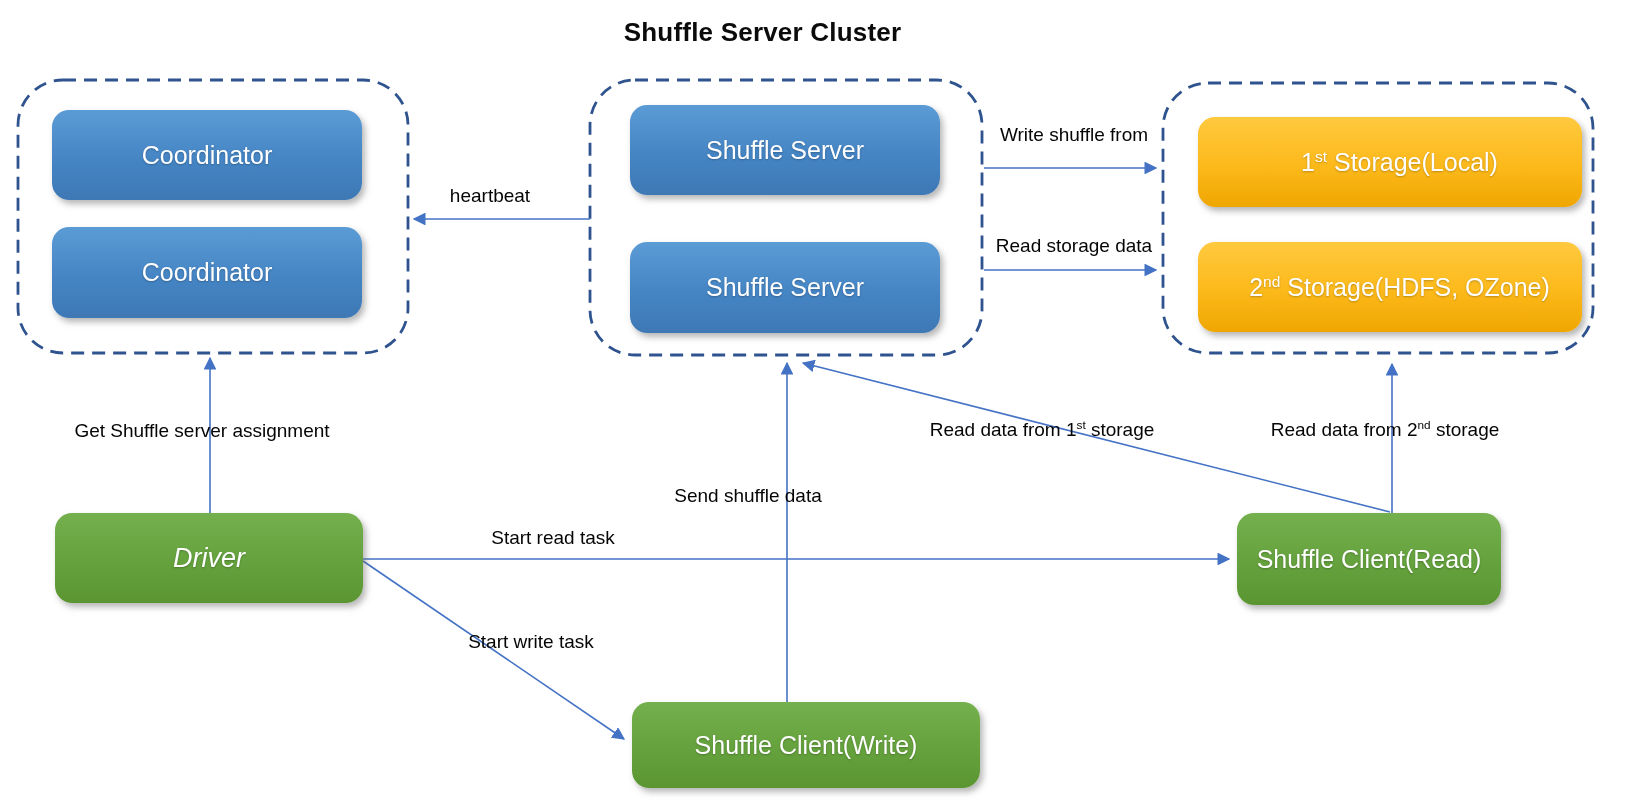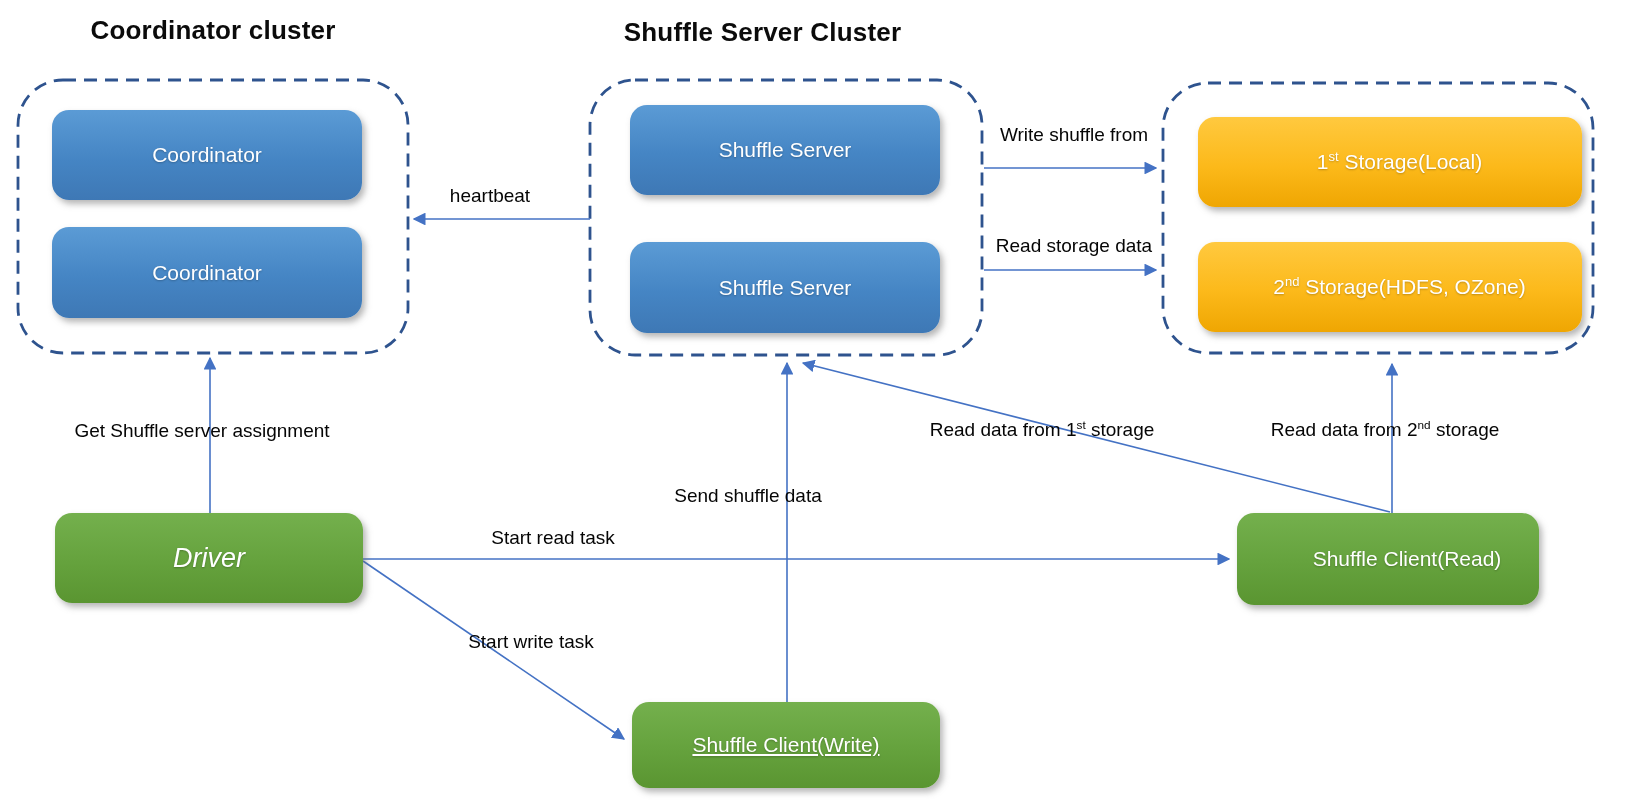--- a/index.html
+++ b/index.html
@@ -9,21 +9,21 @@
   .layer { position: absolute; left: 0; top: 0; width: 1645px; height: 802px; }
 
   .cluster-title {
     position: absolute; text-align: center;
     font-size: 26px; font-weight: 600; color: #0b0b0b; line-height: 32px;
     letter-spacing: 0.2px;
   }
 
   .node {
     position: absolute; display: flex; align-items: center; justify-content: center;
-    border-radius: 17px; color: #ffffff; font-size: 21px;
+    border-radius: 17px; color: #ffffff; font-size: 25px;
     text-shadow: 0 1px 2px rgba(0,0,0,0.25);
     box-shadow: 3px 4px 6px rgba(110,110,110,0.5);
     text-align: center; white-space: nowrap;
   }
   .node.blue   { background: linear-gradient(180deg, #5b9bd5 0%, #4585c4 55%, #3e78b5 100%); }
   .node.orange { background: linear-gradient(180deg, #ffc93f 0%, #fcb91a 55%, #efa602 100%); padding-left: 19px; }
   .node.green  { background: linear-gradient(180deg, #74b04d 0%, #65a23d 55%, #5a9531 100%); }
 
   .edge-label {
     position: absolute; transform: translateX(-50%);
@@ -55,43 +55,42 @@
     <line class="edge" x1="984" y1="168" x2="1156" y2="168" marker-end="url(#arrow)"></line>
     <line class="edge" x1="984" y1="270" x2="1156" y2="270" marker-end="url(#arrow)"></line>
     <line class="edge" x1="210" y1="513" x2="210" y2="358" marker-end="url(#arrow)"></line>
     <line class="edge" x1="363" y1="559" x2="1229" y2="559" marker-end="url(#arrow)"></line>
     <line class="edge" x1="363" y1="561" x2="624" y2="739" marker-end="url(#arrow)"></line>
     <line class="edge" x1="787" y1="702" x2="787" y2="363" marker-end="url(#arrow)"></line>
     <line class="edge" x1="1390" y1="512" x2="803" y2="363" marker-end="url(#arrow)"></line>
     <line class="edge" x1="1392" y1="513" x2="1392" y2="364" marker-end="url(#arrow)"></line>
   </svg>
 
-  <div class="cluster-title" style="left:18px; top:14px; width:390px;">Coordinator cluster</div>
   <div class="cluster-title" style="left:570px; top:16px; width:385px;">Shuffle Server Cluster</div>
 
   <div class="node blue" style="left:52px; top:110px; width:310px; height:90px;">Coordinator</div>
   <div class="node blue" style="left:52px; top:227px; width:310px; height:91px;">Coordinator</div>
 
   <div class="node blue" style="left:630px; top:105px; width:310px; height:90px;">Shuffle Server</div>
   <div class="node blue" style="left:630px; top:242px; width:310px; height:91px;">Shuffle Server</div>
 
   <div class="node orange" style="left:1198px; top:117px; width:365px; height:90px;">
     <span>
       <span>1</span><sup>st</sup><span> Storage(Local)</span>
     </span>
   </div>
   <div class="node orange" style="left:1198px; top:242px; width:365px; height:90px;">
     <span>
       <span>2</span><sup>nd</sup><span> Storage(HDFS, OZone)</span>
     </span>
   </div>
 
   <div class="node green" style="left:55px; top:513px; width:308px; height:90px; font-size:27px;font-style:italic;">Driver</div>
-  <div class="node green" style="left:632px; top:702px; width:308px; height:86px;text-decoration:underline;">Shuffle Client(Write)</div>
-  <div class="node green" style="left:1237px; top:513px; width:264px; height:92px;padding-left:38px;">Shuffle Client(Read)</div>
+  <div class="node green" style="left:632px; top:702px; width:348px; height:86px;">Shuffle Client(Write)</div>
+  <div class="node green" style="left:1237px; top:513px; width:264px; height:92px;">Shuffle Client(Read)</div>
 
   <div class="edge-label" style="left:490px; top:185px;">heartbeat</div>
   <div class="edge-label" style="left:1074px; top:124px;">Write shuffle from</div>
   <div class="edge-label" style="left:1074px; top:235px;">Read storage data</div>
   <div class="edge-label" style="left:202px; top:420px;">Get Shuffle server assignment</div>
   <div class="edge-label" style="left:553px; top:527px;">Start read task</div>
   <div class="edge-label" style="left:531px; top:631px;">Start write task</div>
   <div class="edge-label" style="left:748px; top:485px;">Send shuffle data</div>
   <div class="edge-label" style="left:1042px; top:419px;text-align:center;">
     <span>Read data from 1</span><sup>st</sup><span> storage</span>

